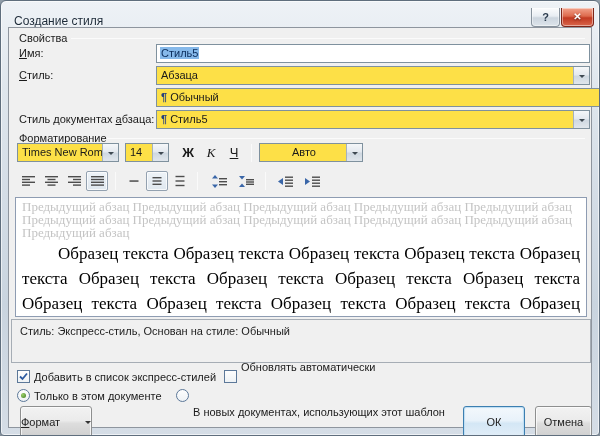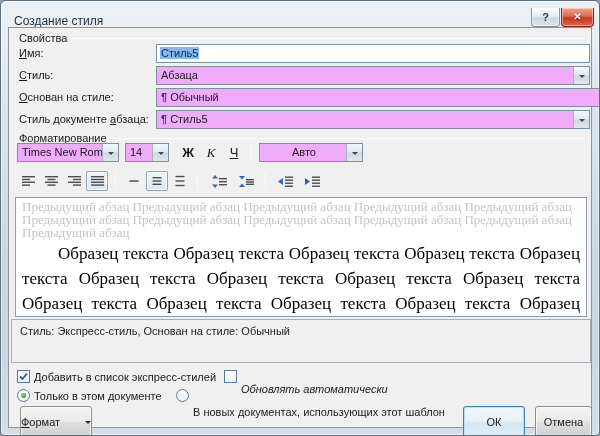--- a/index.html
+++ b/index.html
@@ -21,21 +21,21 @@
   .close-btn{left:560px;width:33px;border-color:#7e2518;background:linear-gradient(180deg,#f2a38c 0%,#dd6a4d 45%,#c23a22 55%,#d9654a 100%);color:#fff;font-size:10px;text-shadow:0 1px 2px rgba(0,0,0,.55);}
   .client{position:absolute;left:7px;right:7px;top:26px;bottom:7px;background:#f0f0f0;border:1px solid #8e959e;}
 
   .section-label{position:absolute;left:10px;color:#1a1a1a;}
   .section-rule{position:absolute;height:1px;background:#dcdfe3;border-bottom:1px solid #fbfbfb;}
 
   .field-label{position:absolute;left:10px;white-space:nowrap;}
   .ak{text-decoration:underline;}
   .text-input{position:absolute;left:147px;width:434px;height:19px;background:#fff;border:1px solid #7f919e;padding:2px 3px;line-height:13px;}
   .sel{background:#86b9ea;color:#0b2d5c;padding:0 1px;}
-  .combo{position:absolute;background:#f0abfc;border:1px solid #7f919e;height:19px;line-height:17px;padding:0 18px 0 4px;white-space:nowrap;overflow:hidden;}
+  .combo{position:absolute;background:#fde047;border:1px solid #7f919e;height:19px;line-height:17px;padding:0 18px 0 4px;white-space:nowrap;overflow:hidden;}
   .combo .arrow{position:absolute;right:0;top:0;bottom:0;width:16px;border-left:1px solid #a5b2bf;
     background:linear-gradient(180deg,#f5f7f9 0%,#e4e9ef 45%,#cfd8e1 55%,#e0e6ec 100%);display:flex;align-items:center;justify-content:center;}
   .combo .arrow i{width:0;height:0;border:3.5px solid transparent;border-top-color:#3e4952;margin-top:4px;}
   .pil{font-weight:bold;color:#26417e;margin-right:3px;font-size:11px;}
 
   .tb-btn{position:absolute;width:22px;height:20px;display:flex;align-items:center;justify-content:center;background:transparent;border:1px solid transparent;}
   .tb-btn.selected{border:1px solid #93a1b0;border-radius:2px;background:linear-gradient(180deg,#eef3f8 0%,#dfe7ef 100%);box-shadow:inset 0 0 0 1px rgba(255,255,255,.7);}
   .tb-text{font-size:13px;line-height:18px;}
   .b{font-weight:bold;}
   .i{font-style:italic;font-family:"Liberation Serif",serif;}
@@ -82,29 +82,28 @@
     <div class="text-input" style="top:16px;"><span class="sel">Стиль5</span></div>
 
     <span class="field-label" style="top:41px;"><span class="ak">С</span><span>тиль:</span></span>
     <div class="combo" style="left:147px;top:38px;width:434px;">
       <span>Абзаца</span>
       <span class="arrow">
           <i></i>
         </span>
     </div>
 
-    <span class="field-label" style="top:63px;"><span class="ak">О</span><span>снован на стиле:</span></span>
     <div class="combo" style="left:147px;top:60px;width:468px;">
       <span class="pil">¶</span><span>Обычный</span>
       <span class="arrow">
           <i></i>
         </span>
     </div>
 
-    <span class="field-label" style="top:85px;"><span>Стиль документе </span><span class="ak">а</span><span>бзаца:</span></span>
+    <span class="field-label" style="top:85px;"><span>Стиль документах </span><span class="ak">а</span><span>бзаца:</span></span>
     <div class="combo" style="left:147px;top:82px;width:434px;">
       <span class="pil">¶</span><span>Стиль5</span>
       <span class="arrow">
           <i></i>
         </span>
     </div>
 
     <span class="section-label" style="top:104px;">Форматирование</span>
     <div class="section-rule" style="left:98px;right:6px;top:110px;"></div>
 
@@ -269,21 +268,21 @@
     <div class="descbox">Стиль: Экспресс-стиль, Основан на стиле: Обычный</div>
 
     <span class="checkbox" style="left:8px;top:342px;">
       <svg width="11" height="11" viewBox="0 0 11 11">
           <polyline points="2,5.5 4.5,8 9,2.5" fill="none" stroke="#2c5aa0" stroke-width="1.8"></polyline>
         </svg>
     </span>
     <span class="opt-label" style="left:25px;top:343px;">Добавить в список экспресс-стилей</span>
 
     <span class="checkbox" style="left:215px;top:342px;"></span>
-    <span class="opt-label" style="left:232px;top:355px;font-style:italic;">Обновлять автоматически</span>
+    <span class="opt-label" style="left:232px;top:333px;">Обновлять автоматически</span>
 
     <span class="radio on" style="left:8px;top:361px;">
         <i></i>
       </span>
     <span class="opt-label" style="left:25px;top:362px;">Только в этом документе</span>
 
     <span class="radio" style="left:167px;top:361px;"></span>
     <span class="opt-label" style="left:184px;top:378px;">В новых документах, использующих этот шаблон</span>
 
     <div class="btn" style="left:11px;top:378px;width:72px;">

